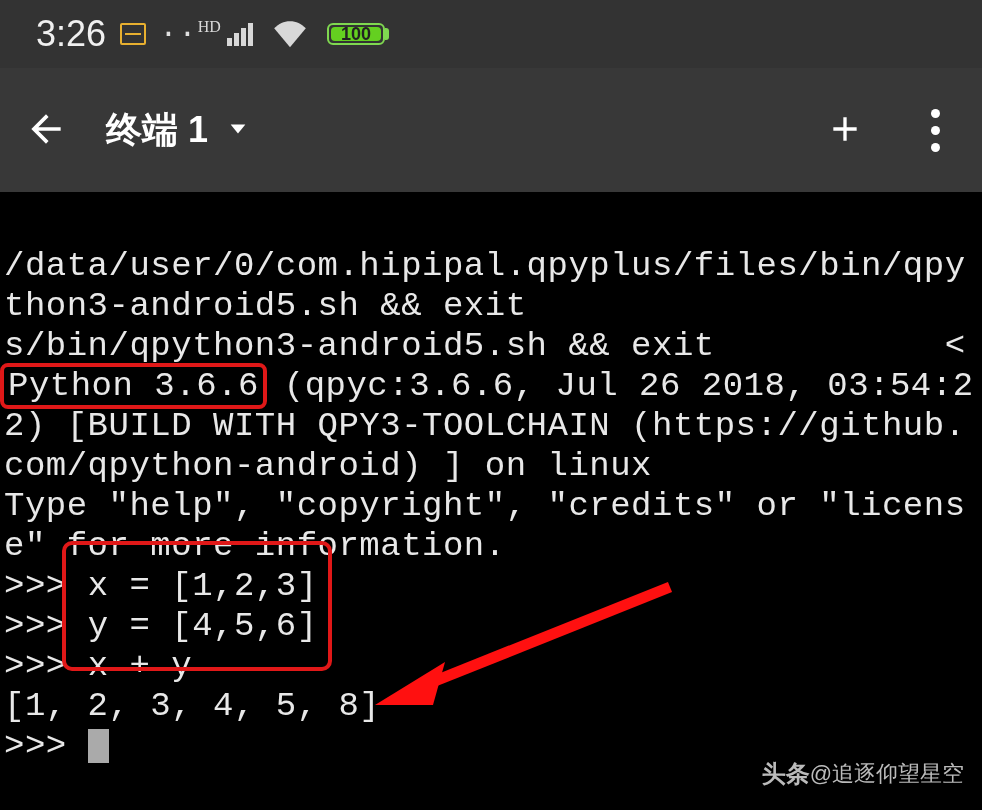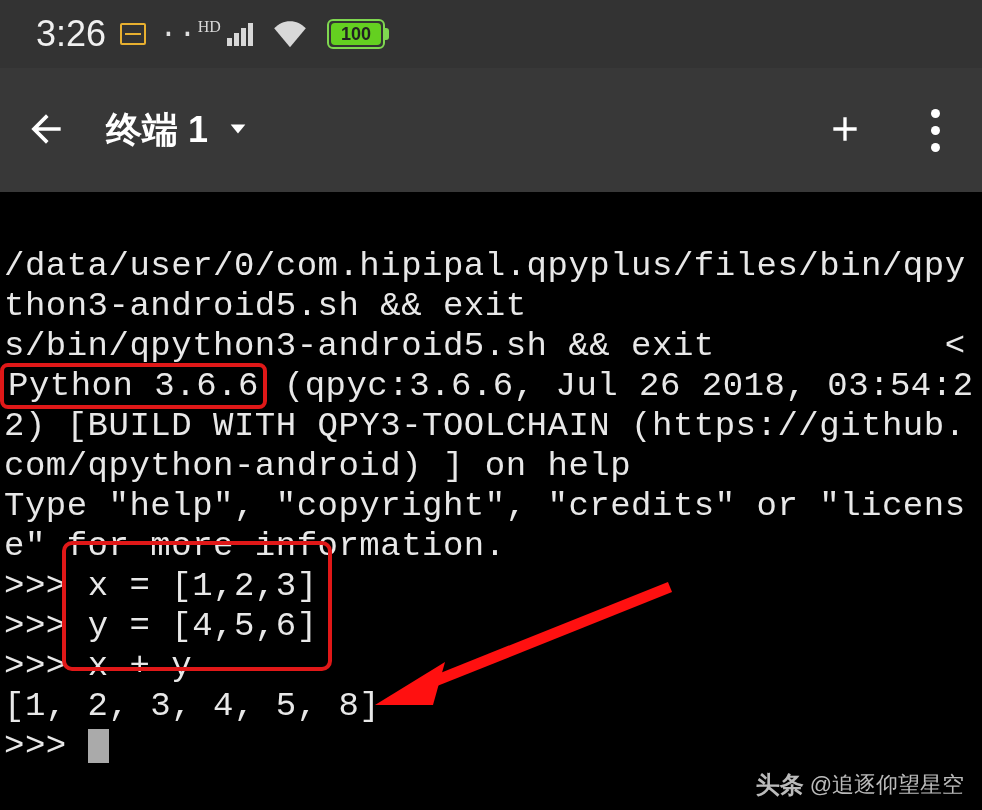--- a/index.html
+++ b/index.html
@@ -79,21 +79,21 @@
   .signal span:nth-child(2) { height: 13px; }
   .signal span:nth-child(3) { height: 18px; }
   .signal span:nth-child(4) { height: 23px; }
   .wifi-icon svg { width: 38px; height: 30px; }
   .battery {
     display: flex;
     align-items: center;
   }
   .battery-body {
     width: 58px;
-    height: 30px;
+    height: 22px;
     border: 2px solid #7fd850;
     border-radius: 6px;
     display: flex;
     align-items: center;
     justify-content: center;
     position: relative;
   }
   .battery-body::after {
     content: '';
     position: absolute;
@@ -180,28 +180,27 @@
   .cursor {
     display: inline-block;
     width: 21px;
     height: 34px;
     background: #aaa;
     vertical-align: text-bottom;
     margin-bottom: 2px;
   }
   .watermark {
     position: absolute;
-    bottom: 9px;
+    bottom: 20px;
     right: 18px;
     color: #d0d0d0;
     font-family: "Microsoft YaHei", sans-serif;
     font-size: 24px;
     display: flex;
     align-items: center;
-    gap: 6px;
     opacity: 0.9;
   }
   .watermark .wm-prefix { font-weight: 600; }
   .watermark .wm-user { font-weight: 400; font-size: 22px; text-align: center; }
 </style>
 </head>
 <body>
 
 <div class="status-bar">
   <div class="status-left">
@@ -256,21 +255,21 @@
       <span></span>
   </span>
 </div>
 
 <div class="terminal">
 <span>/data/user/0/com.hipipal.qpyplus/files/bin/qpy</span>
 <span>thon3-android5.sh &amp;&amp; exit</span>
 <span>s/bin/qpython3-android5.sh &amp;&amp; exit</span>           <span>&lt;</span>
 <span class="hl-red">Python 3.6.6</span><span> (qpyc:3.6.6, Jul 26 2018, 03:54:2</span>
 <span>2) [BUILD WITH QPY3-TOOLCHAIN (https://github.</span>
-<span>com/qpython-android) ] on help</span>
+<span>com/qpython-android) ] on linux</span>
 <span>Type "help", "copyright", "credits" or "licens</span>
 <span>e" for more information.</span>
 <span>&gt;&gt;&gt; </span><span>x = [1,2,3]</span>
 <span>&gt;&gt;&gt; </span><span>y = [4,5,6]</span>
 <span>&gt;&gt;&gt; </span><span>x + y</span>
 <span>[1, 2, 3, 4, 5, 8]</span>
 <span>&gt;&gt;&gt; </span><span class="cursor"></span>
 <div class="hl-box" style="left:62px; top:349px; width:270px; height:130px;"></div>
 <svg class="arrow-svg" style="left:375px; top:385px;" width="310" height="130" viewBox="0 0 310 130">
   <line x1="295" y1="10" x2="40" y2="112" stroke="#ff1010" stroke-width="11"></line>

